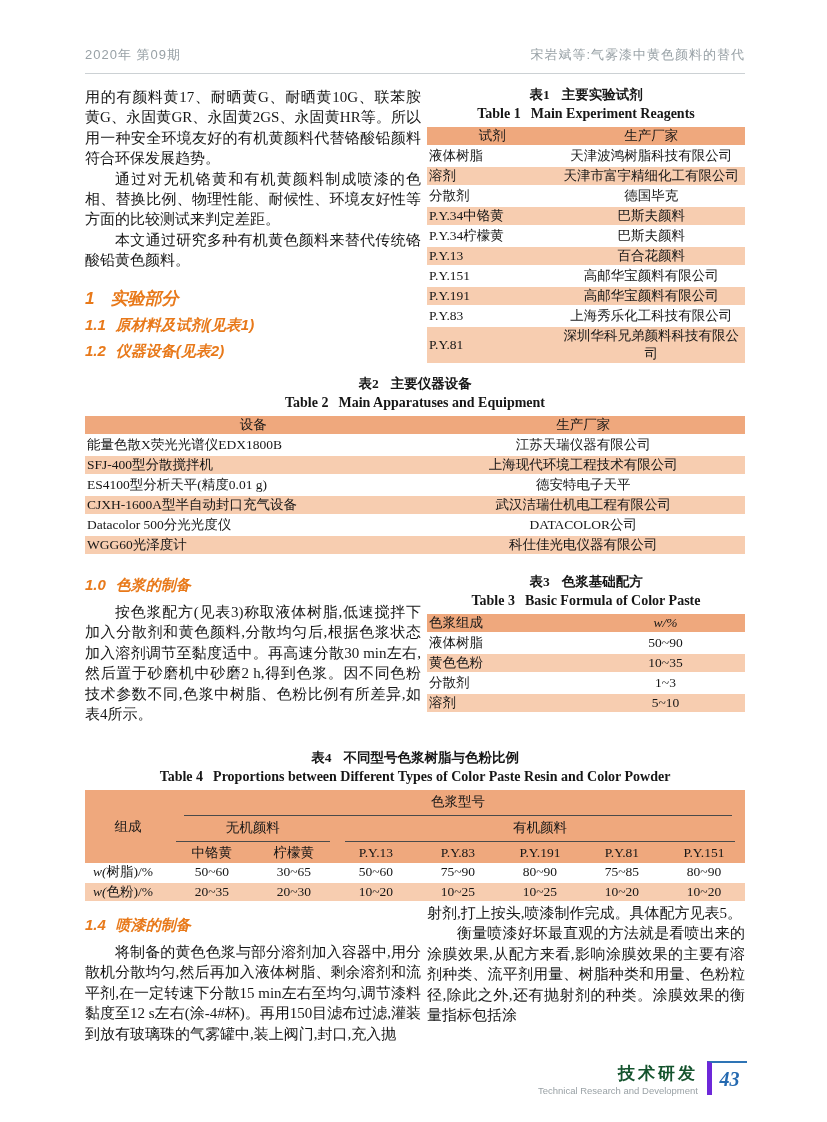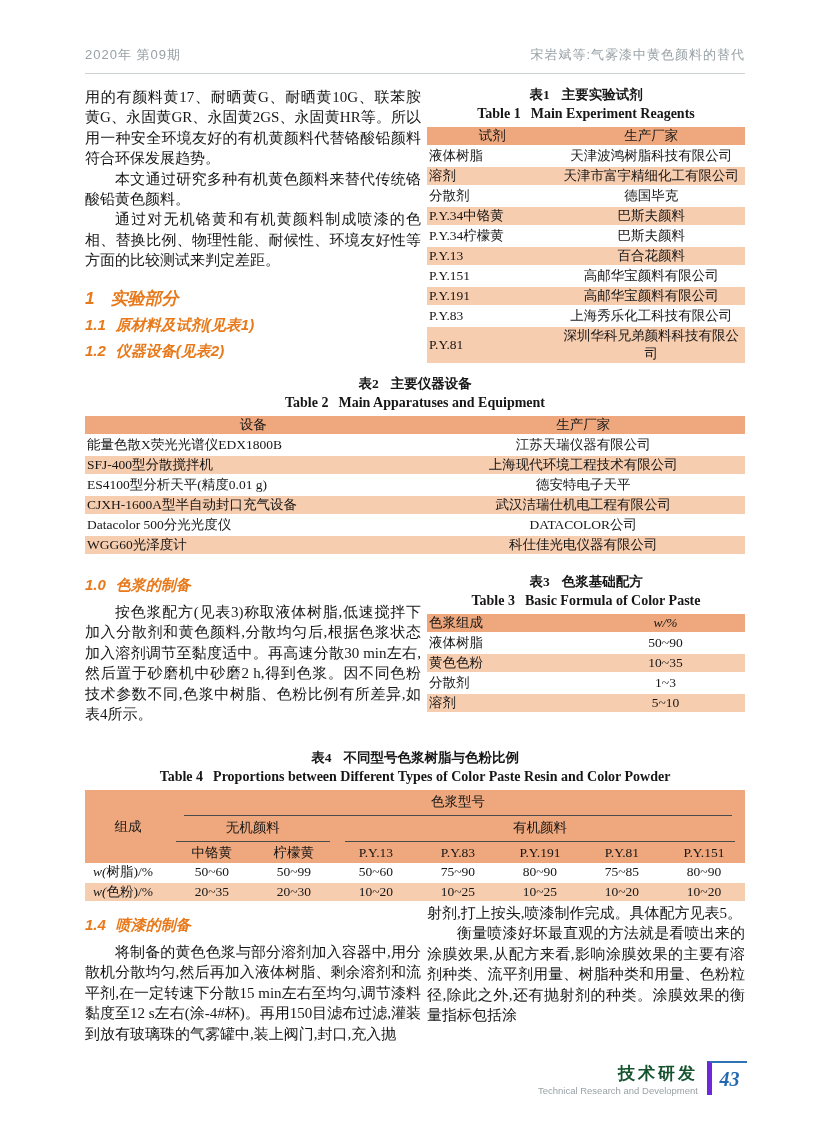--- a/index.html
+++ b/index.html
@@ -101,22 +101,22 @@
 
 <div class="page">
 
   <div class="runhead">
     <span>2020年 第09期</span>
     <span>宋岩斌等:气雾漆中黄色颜料的替代</span>
   </div>
 
   <div id="intro">
     <p class="para">用的有颜料黄17、耐晒黄G、耐晒黄10G、联苯胺黄G、永固黄GR、永固黄2GS、永固黄HR等。所以用一种安全环境友好的有机黄颜料代替铬酸铅颜料符合环保发展趋势。</p>
+    <p class="para indent">通过对无机铬黄和有机黄颜料制成喷漆的色相、替换比例、物理性能、耐候性、环境友好性等方面的比较测试来判定差距。</p>
     <p class="para indent">本文通过研究多种有机黄色颜料来替代传统铬酸铅黄色颜料。</p>
-    <p class="para indent">通过对无机铬黄和有机黄颜料制成喷漆的色相、替换比例、物理性能、耐候性、环境友好性等方面的比较测试来判定差距。</p>
   </div>
 
   <div id="sec1head" class="h-main">
     <span class="num">1</span><span>实验部分</span>
   </div>
   <div id="sec11" class="h-sub">
     <span class="num">1.1</span><span>原材料及试剂(见表1)</span>
   </div>
   <div id="sec12" class="h-sub">
     <span class="num">1.2</span><span>仪器设备(见表2)</span>
@@ -318,21 +318,21 @@
           <th>P.Y.83</th>
           <th>P.Y.191</th>
           <th>P.Y.81</th>
           <th>P.Y.151</th>
         </tr>
       </thead>
       <tbody>
         <tr>
           <td class="rowlabel vf">w(树脂)/%</td>
           <td class="c">50~60</td>
-          <td class="c">50~99</td>
+          <td class="c">30~65</td>
           <td class="c">50~60</td>
           <td class="c">75~90</td>
           <td class="c">80~90</td>
           <td class="c">75~85</td>
           <td class="c">80~90</td>
         </tr>
         <tr>
           <td class="rowlabel vf">w(色粉)/%</td>
           <td class="c">20~35</td>
           <td class="c">20~30</td>

